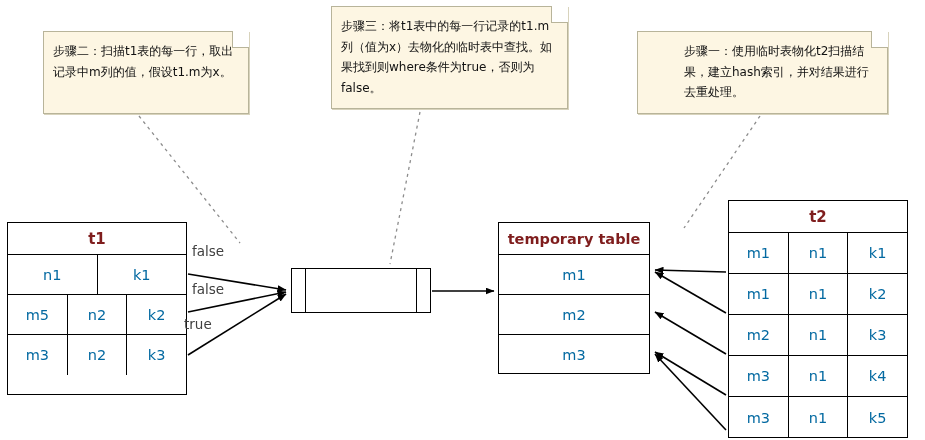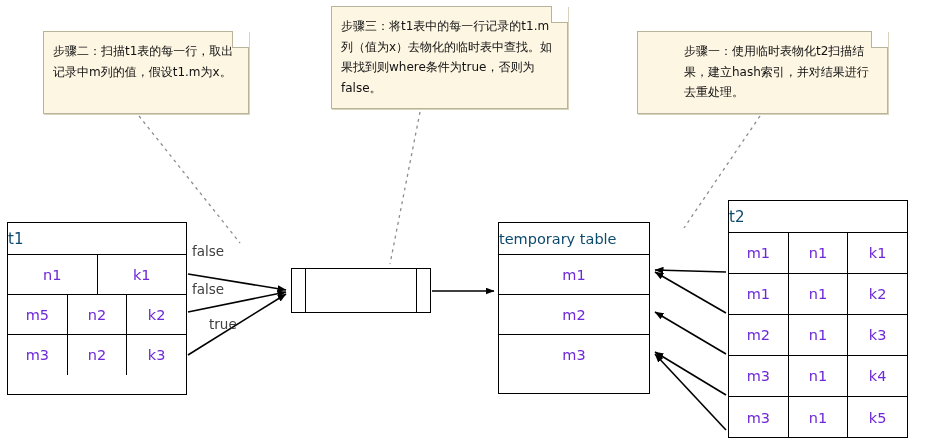--- a/index.html
+++ b/index.html
@@ -38,46 +38,46 @@
 
   
   .tbl{
     position:absolute;
     border:1.6px solid #000;
     box-sizing:border-box;
     background:#ffffff;
     border-collapse:collapse;
   }
   .tbl .thead{
-    height:32px;line-height:32px;text-align:left;
-    font-weight:normal;font-size:15px;color:#0c4a6e;
+    height:32px;line-height:32px;text-align:center;
+    font-weight:bold;font-size:15px;color:#7f1d1d;
     border-bottom:1.6px solid #000;
     box-sizing:border-box;
   }
   .tbl .trow{
     display:flex;box-sizing:border-box;
     border-bottom:1.6px solid #000;
   }
   .tbl .trow:last-child{border-bottom:none;}
   .tbl .cell{
     flex:1 1 0;text-align:center;
-    font-size:14.5px;color:#6d28d9;
+    font-size:14.5px;color:#0369a1;
     border-right:1.6px solid #000;
     box-sizing:border-box;
     display:flex;align-items:center;justify-content:center;
   }
   .tbl .cell:last-child{border-right:none;}
 
   #table-t1{left:7px;top:222px;width:180px;height:173px;}
   #table-t1 .trow{height:40px;}
 
   #table-t2{left:728px;top:200px;width:180px;height:238px;}
   #table-t2 .trow{height:41px;}
 
-  #table-temp{left:498px;top:222px;width:152px;height:172px;}
+  #table-temp{left:498px;top:222px;width:152px;height:152px;}
   #table-temp .thead{font-size:14.5px;}
   #table-temp .trow{height:40px;}
   #table-temp .cell{border-right:none;}
 
   
   #proc-box{
     position:absolute;left:291px;top:268px;width:140px;height:45px;
     border:1.6px solid #000;background:#ffffff;box-sizing:border-box;
     display:flex;align-items:center;justify-content:center;
   }
@@ -90,21 +90,21 @@
     font-size:14.5px;color:#1b1b1b;position:relative;z-index:2;
   }
 
   
   .edge-label{
     position:absolute;font-size:13.5px;color:#404040;background:transparent;
     white-space:nowrap;
   }
   #label-false-1{left:192px;top:243px;}
   #label-false-2{left:192px;top:281px;}
-  #label-true-1{left:209px;top:316px;}
+  #label-true-1{left:184px;top:316px;}
 </style>
 </head>
 <body>
 
 <div id="canvas">
 
   <svg id="svg-layer" viewBox="0 0 925 440" xmlns="http://www.w3.org/2000/svg">
     <defs>
       <marker id="arrowhead" markerWidth="9" markerHeight="7" refX="8.5" refY="3.5" orient="auto" markerUnits="userSpaceOnUse">
         <polygon points="0 0, 9 3.5, 0 7" fill="#000000"></polygon>

